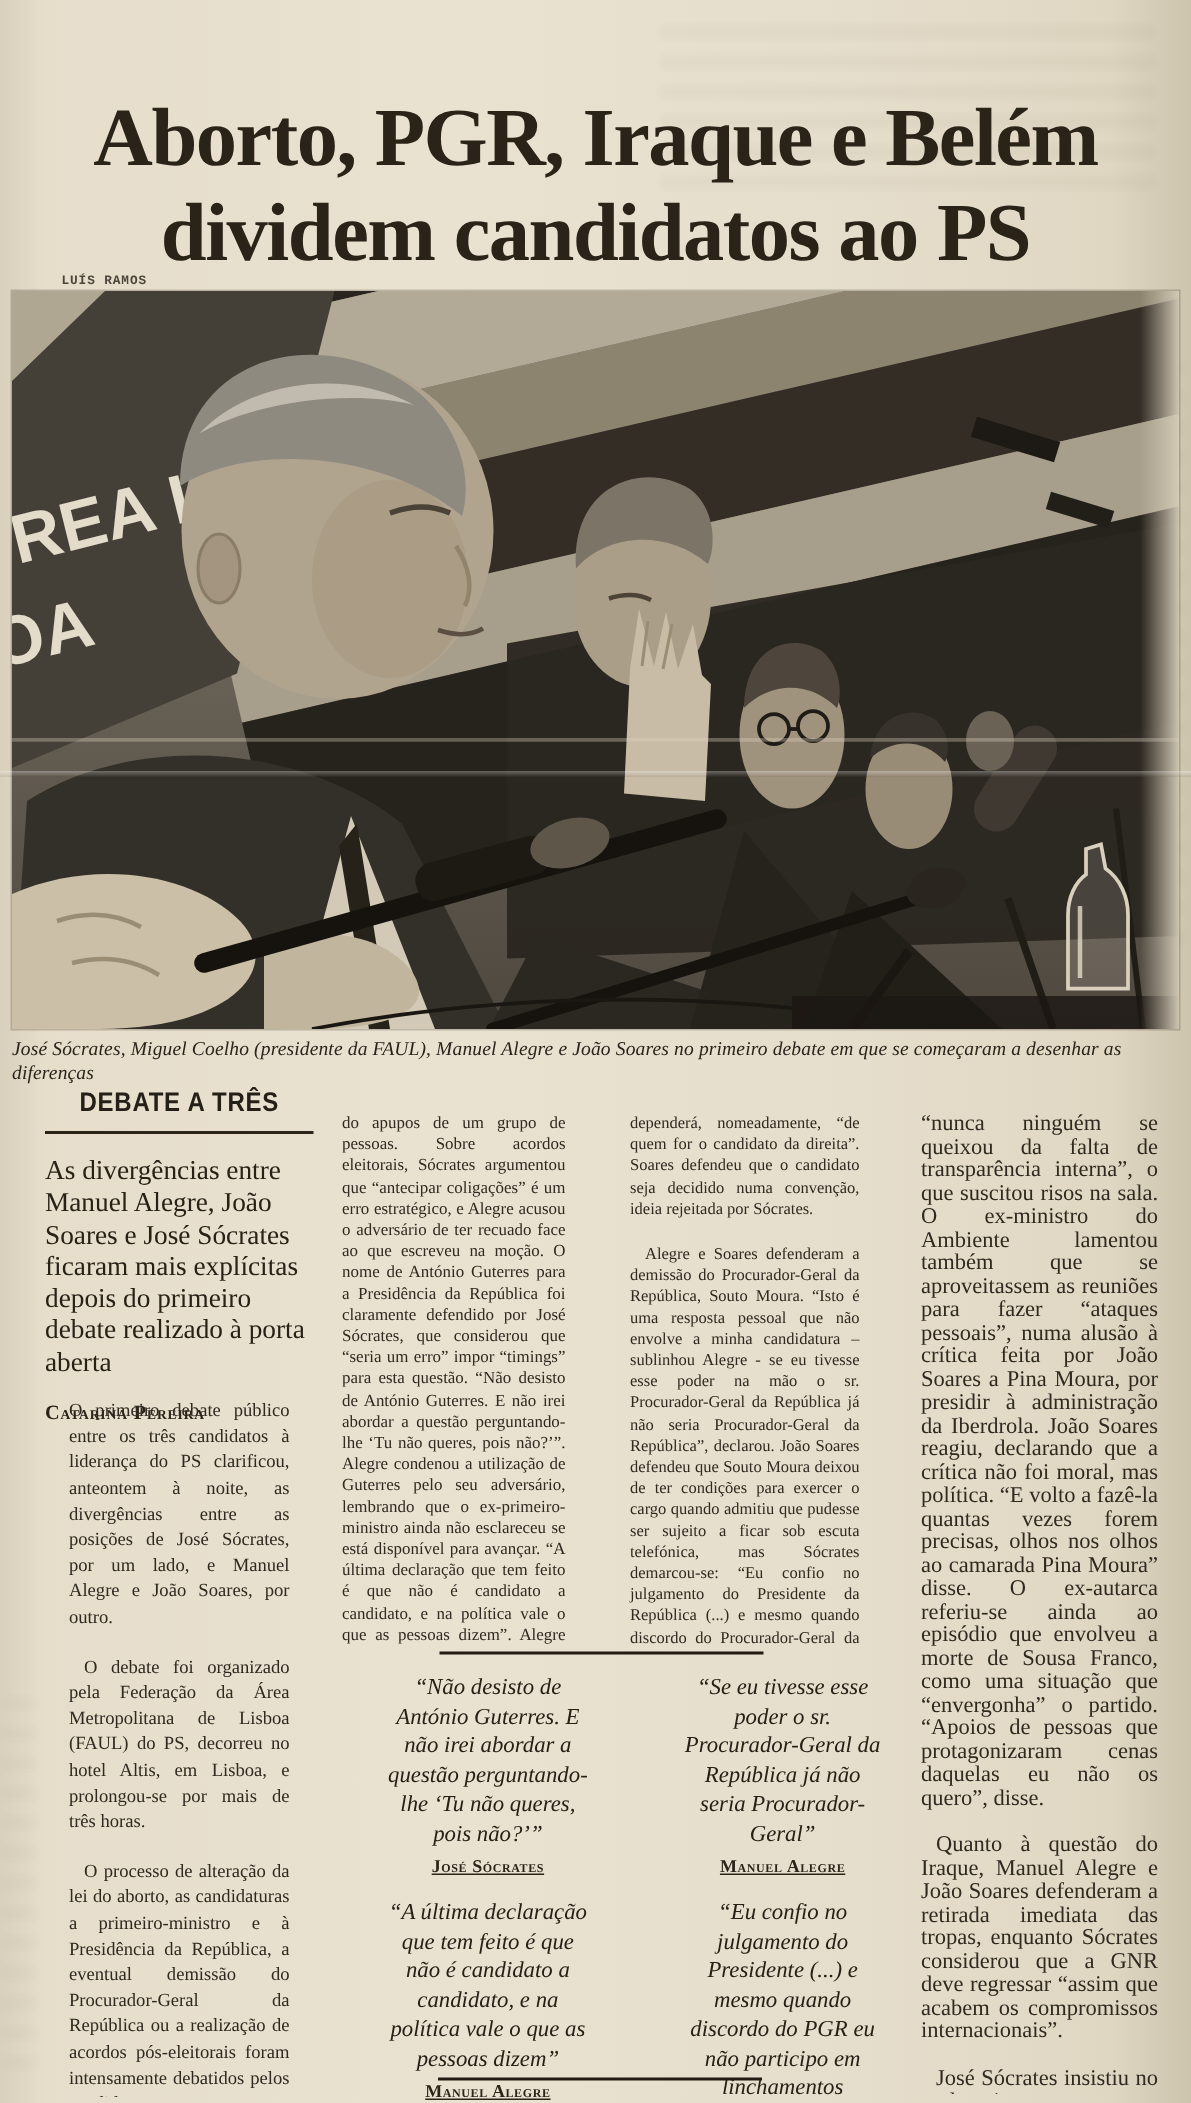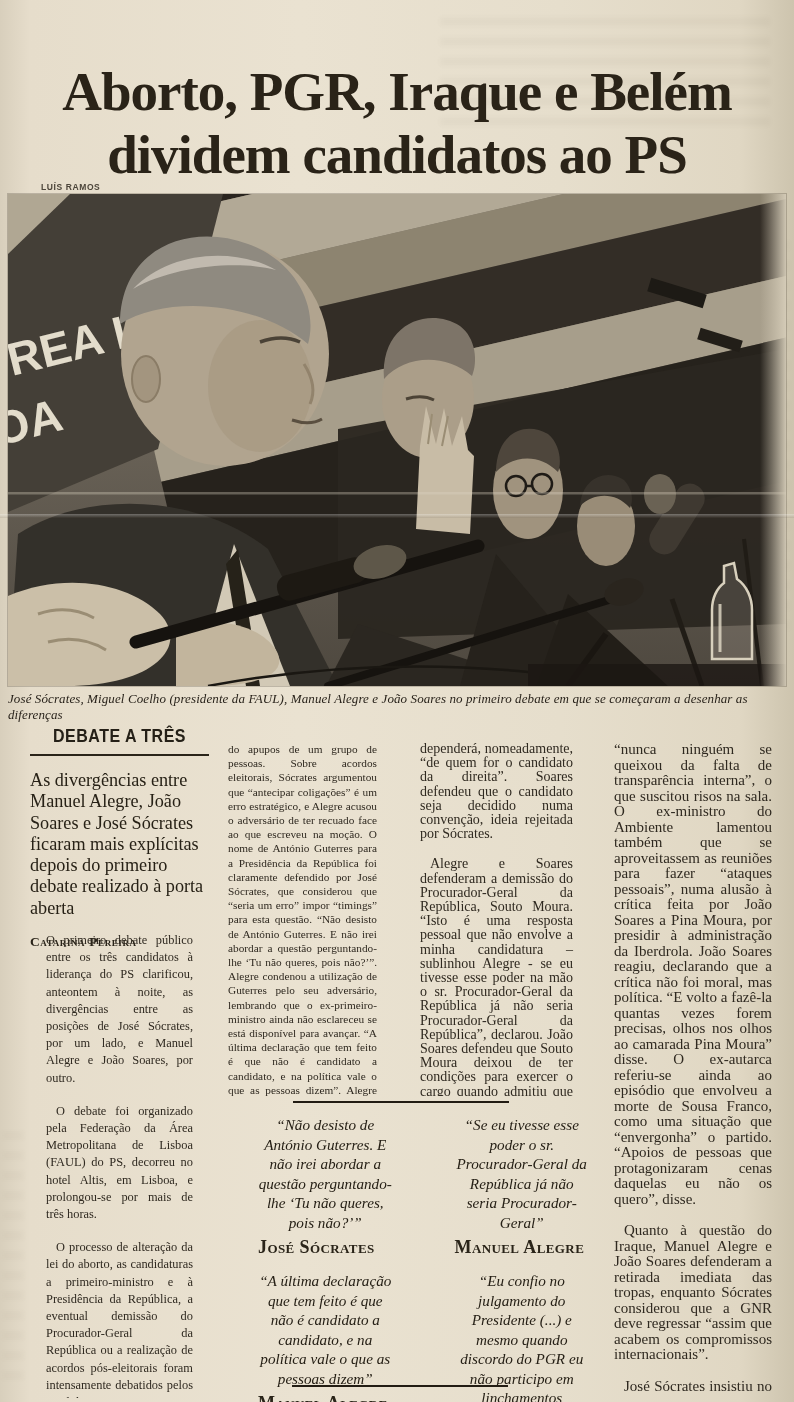--- a/index.html
+++ b/index.html
@@ -21,21 +21,21 @@
   .g1{top:6px;left:440px;width:330px;height:120px;opacity:.07;}
   .g2{top:230px;left:760px;width:30px;height:400px;opacity:.05;}
   .g3{top:1120px;left:2px;width:22px;height:260px;opacity:.05;}
 
   .headline{
     position:absolute;top:24px;left:0;width:794px;text-align:center;
     font-weight:700;font-size:55px;line-height:1.14;letter-spacing:-1px;color:#2a2318;
   }
   .credit{
     position:absolute;top:182px;left:10px;
-    font-family:Liberation Sans, sans-serif;font-size:8.5px;letter-spacing:.6px;
+    font-family:Liberation Mono, monospace;font-size:8.5px;letter-spacing:.6px;
     color:#4c453a;font-weight:700;padding-left:31px;
   }
   .photo{position:absolute;top:194px;left:8px;width:778px;height:492px;background:#5d574d;
     box-shadow:0 0 0 1px rgba(60,50,38,.25);}
   .photo svg{display:block;width:778px;height:492px;}
   .caption{
     position:absolute;top:691px;left:8px;width:780px;
     font-style:italic;font-size:13px;color:#29231b;letter-spacing:.1px;
   }
 
@@ -47,37 +47,37 @@
   .kicker-rule{height:2px;background:#2a2419;margin-top:9px;}
   .standfirst{margin-top:14px;font-size:18.2px;line-height:21.3px;color:#272116;}
   .byline{margin-top:15px;text-align:left;font-weight:700;font-variant:small-caps;
     font-size:13.5px;letter-spacing:.6px;color:#2a2419;}
 
   .col{position:absolute;text-align:justify;overflow:hidden;}
   .col p{margin:16px;text-indent:10px;}
   .col p.noindent{text-indent:0;}
   .col1{left:30px;top:916px;width:179px;height:482px;font-size:12.4px;line-height:17.2px;}
   .col2{left:212px;top:726px;width:181px;height:370px;font-size:11.3px;line-height:14.2px;}
-  .col3{left:404px;top:726px;width:185px;height:370px;font-size:14px;line-height:14.2px;}
+  .col3{left:404px;top:726px;width:185px;height:370px;font-size:11px;line-height:14.2px;}
   .col4{left:598px;top:726px;width:190px;height:670px;font-size:15px;line-height:15.5px;}
 
   .frases{position:absolute;left:212px;top:1101px;width:377px;height:296px;}
   .frases-rule{width:216px;height:2px;background:#221c13;margin:0 auto;}
   .frases-rule.bottom{position:absolute;left:80px;bottom:10px;margin:0;}
   .frases-title{
     text-align:center;margin-top:10px;
     font-family:"Liberation Sans", sans-serif;font-weight:700;font-size:13px;letter-spacing:4.5px;
     color:#221d14;
   }
   .frases-grid{display:flex;gap:16px;margin-top:12px;}
   .frases-colL,.frases-colR{width:50%;margin-left:46px;}
   .quote{margin:0 0 5px 0;font-style:italic;font-size:15.2px;line-height:19.5px;
     text-align:center;color:#26downtown2016;color:#262016;}
-  .quote-author{font-weight:700;font-variant:small-caps;font-size:18px;
-    letter-spacing:.4px;color:#2a2419;margin-bottom:13px;}
+  .quote-author{text-align:center;font-weight:700;font-variant:small-caps;font-size:12px;
+    letter-spacing:.4px;color:#2a2419;margin-bottom:13px;text-decoration:underline;}
 </style>
 </head>
 <body>
 
 <div class="page">
 
   <div class="ghost g1"></div>
   <div class="ghost g2"></div>
   <div class="ghost g3"></div>
 

